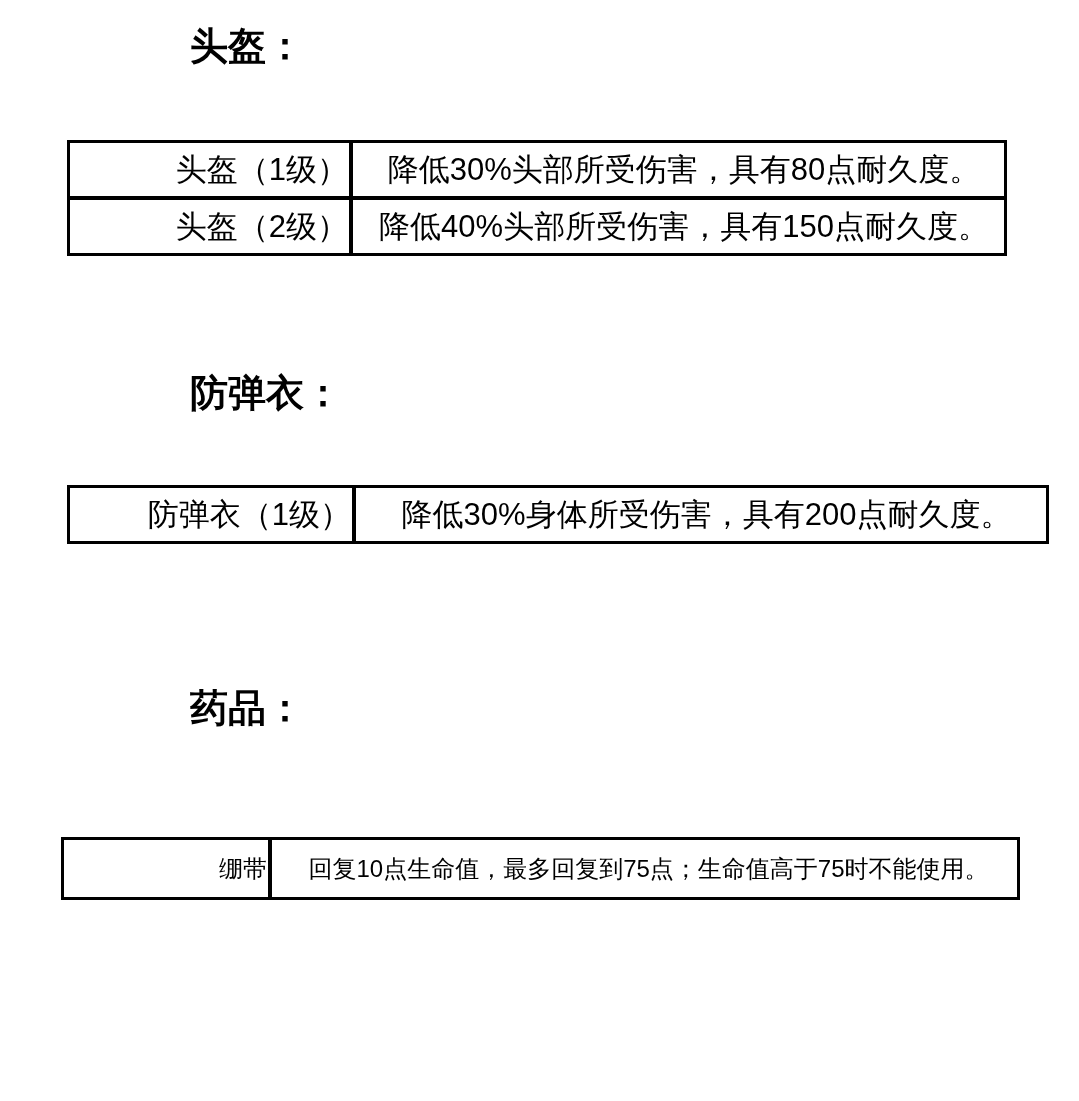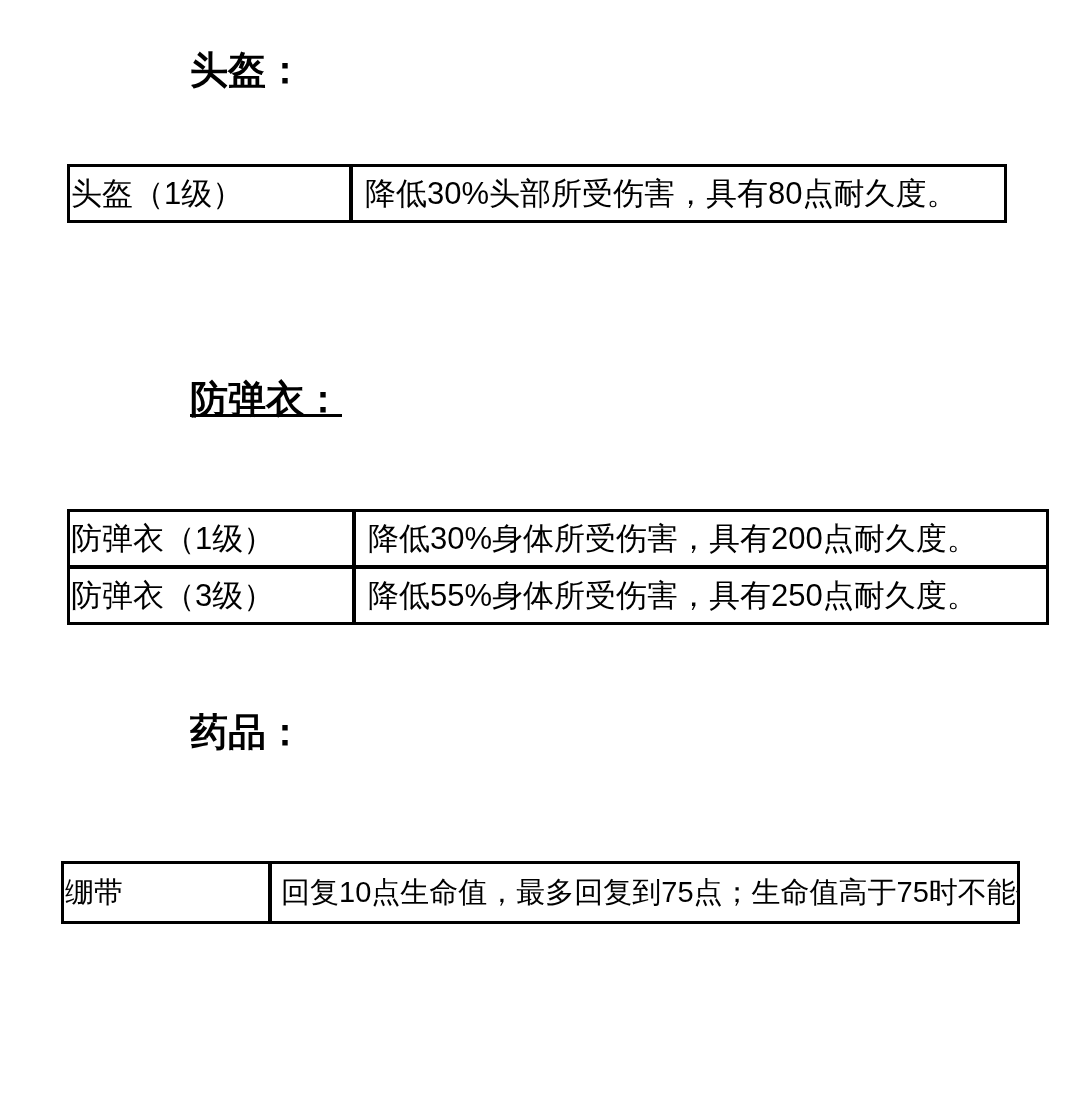--- a/index.html
+++ b/index.html
@@ -12,65 +12,64 @@
     height: 1101px;
     position: relative;
     overflow: hidden;
     font-family: "Liberation Sans", sans-serif;
     color: #000000;
   }
   .page {
     position: absolute;
     inset: 0;
     background: #ffffff;
-    margin-top: 24px;
   }
   .heading {
     position: absolute;
     left: 190px;
     font-size: 38px;
     font-weight: bold;
     line-height: 1.05;
     color: #000000;
     white-space: nowrap;
   }
   .heading-1 { top: 27px; }
-  .heading-2 { top: 356px; text-decoration: underline; }
+  .heading-2 { top: 374px; }
   .heading-3 { top: 689px; }
 
   table.tbl {
     position: absolute;
     border-collapse: separate;
     border-spacing: 0;
     border: 1px solid #000000;
     background: #ffffff;
     table-layout: fixed;
   }
   table.tbl td {
     border: 2px solid #000000;
     background: #ffffff;
     vertical-align: middle;
     white-space: nowrap;
     overflow: hidden;
   }
-  td.name { text-align: left; }
-  td.desc { text-align: left; padding-left: 12px; }
+  td.name { text-align: right; }
+  td.desc { text-align: center; padding-left: 12px; }
 
   
   table.t1 { top: 140px; left: 67px; width: 940px; font-size: 31px; }
   table.t1 td { height: 51px; }
   table.t1 col.c-name { width: 283px; }
 
   
   table.t2 { top: 485px; left: 67px; width: 982px; font-size: 31px; }
   table.t2 td { height: 51px; }
   table.t2 col.c-name { width: 286px; }
 
   
-  table.t3 { top: 837px; left: 61px; width: 959px; font-size: 29px; }
+  table.t3 { top: 837px; left: 61px; width: 959px; font-size: 24px; }
   table.t3 td { height: 55px; }
   table.t3 col.c-name { width: 208px; }
   table.t3 td.desc { padding-left: 9px; }
 </style>
 </head>
 <body>
 
 <div class="page">
 
   <div class="heading heading-1">头盔：</div>
@@ -78,38 +77,38 @@
   <table class="tbl t1">
     <colgroup>
         <col class="c-name">
         <col class="c-desc">
       </colgroup>
     <tbody>
       <tr>
         <td class="name">头盔（1级）</td>
         <td class="desc">降低30%头部所受伤害，具有80点耐久度。</td>
       </tr>
+      <tr>
+        <td class="name">头盔（2级）</td>
+        <td class="desc">降低40%头部所受伤害，具有150点耐久度。</td>
+      </tr>
     </tbody>
   </table>
 
   <div class="heading heading-2">防弹衣：</div>
 
   <table class="tbl t2">
     <colgroup>
         <col class="c-name">
         <col class="c-desc">
       </colgroup>
     <tbody>
       <tr>
         <td class="name">防弹衣（1级）</td>
         <td class="desc">降低30%身体所受伤害，具有200点耐久度。</td>
-      </tr>
-      <tr>
-        <td class="name">防弹衣（3级）</td>
-        <td class="desc">降低55%身体所受伤害，具有250点耐久度。</td>
       </tr>
     </tbody>
   </table>
 
   <div class="heading heading-3">药品：</div>
 
   <table class="tbl t3">
     <colgroup>
         <col class="c-name">
         <col class="c-desc">

